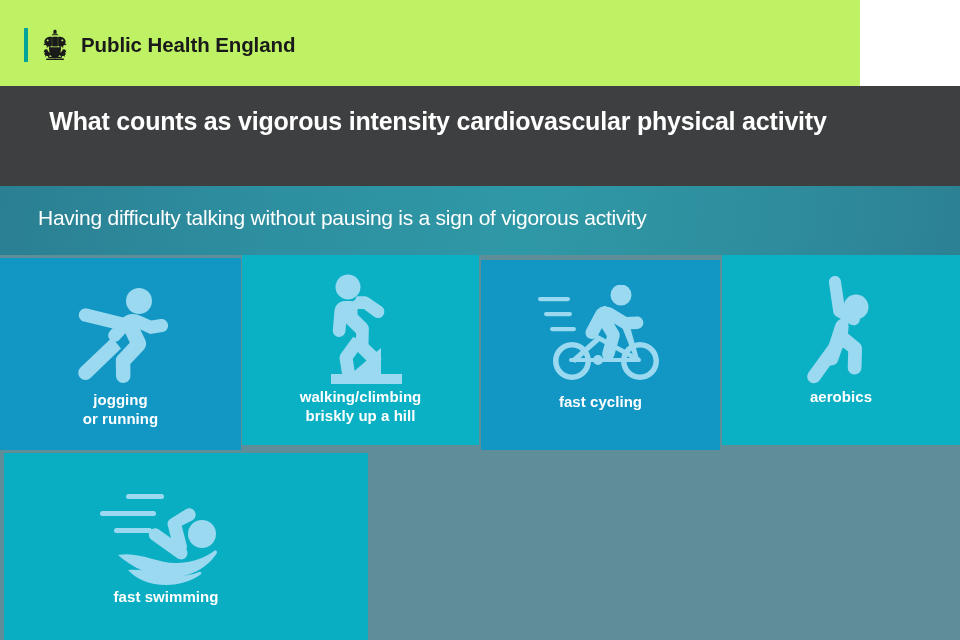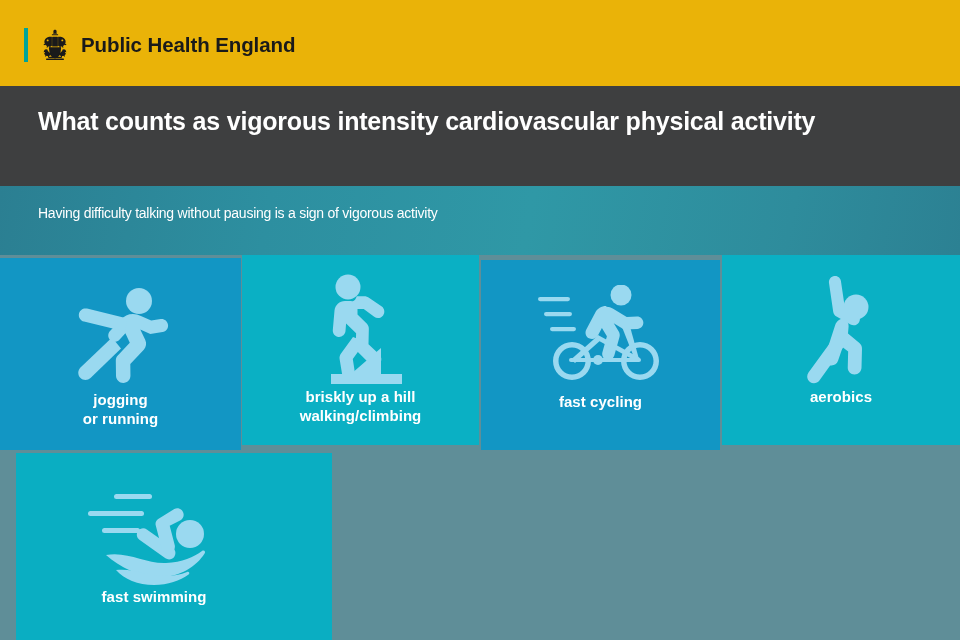--- a/index.html
+++ b/index.html
@@ -18,22 +18,22 @@
     position: relative;
     width: 960px;
     height: 640px;
     background: #ffffff;
   }
 
   
   .brandbar {
     position: absolute;
     left: 0; top: 0;
-    width: 960px; height: 86px;
-    background: #eab308;
+    width: 860px; height: 86px;
+    background: #bef264;
   }
   .phe-logo {
     position: absolute;
     left: 24px; top: 27px;
     display: flex;
     align-items: center;
     height: 36px;
   }
   .phe-rule {
     width: 4px;
@@ -83,20 +83,21 @@
     letter-spacing: -0.2px;
     line-height: 1;
   }
 
   
   .titleband {
     position: absolute;
     left: 0; top: 86px;
     width: 960px; height: 100px;
     background: #3e3f40;
+    text-align: center;
   }
   .titleband h1 {
     margin: 0;
     position: absolute;
     left: 38px; top: 19px;
     width: 800px;
     font-size: 25px;
     font-weight: 700;
     line-height: 1.28;
     color: #ffffff;
@@ -106,21 +107,21 @@
   
   .subband {
     position: absolute;
     left: 0; top: 186px;
     width: 960px; height: 69px;
     background: linear-gradient(100deg, #2b7f92 0%, #2d8fa0 28%, #2f98a6 55%, #2e8c9c 82%, #2c8193 100%);
   }
   .subband .subtext {
     position: absolute;
     left: 38px; top: 19px;
-    font-size: 14px;
+    font-size: 21px;
     font-weight: 400;
     color: #ffffff;
     letter-spacing: -0.25px;
     line-height: 1.2;
     white-space: nowrap;
   }
 
   
   .grid {
     position: absolute;
@@ -152,21 +153,21 @@
     line-height: 1.25;
     letter-spacing: 0.05px;
   }
 
   
   #card-jogging   { left: 0px;   top: 3px;   width: 241px; height: 192px; }
   #card-walking   { left: 242px; top: 0px;   width: 237px; height: 190px; }
   #card-cycling   { left: 481px; top: 5px;   width: 239px; height: 190px; }
   #card-aerobics  { left: 722px; top: 0px;   width: 238px; height: 190px; }
   
-  #card-swimming  { left: 16px;   top: 198px; width: 316px; height: 187px; }
+  #card-swimming  { left: 4px;   top: 198px; width: 316px; height: 187px; padding-left: 48px; }
   #card-sports    { left: 318px; top: 194px; width: 322px; height: 191px; }
   #card-carrying  { left: 642px; top: 198px; width: 318px; height: 187px; }
 
   #card-jogging  .icon-wrap { top: 22px; height: 108px; }
   #card-jogging  .label     { top: 133px; }
   #card-walking  .icon-wrap { top: 18px; height: 118px; }
   #card-walking  .label     { top: 133px; }
   #card-cycling  .icon-wrap { top: 22px; height: 106px; }
   #card-cycling  .label     { top: 133px; }
   #card-aerobics .icon-wrap { top: 20px; height: 110px; }
@@ -244,22 +245,22 @@
         <svg width="86" height="116" viewBox="0 0 86 116">
           <g fill="#9ad9f0">
             <circle cx="30" cy="13" r="12.5"></circle>
             <path d="M27 27c-5.5 0-10 4.2-10.5 9.6L14.8 56c-.3 3.5 2.3 6.6 5.8 6.9 3.5.3 6.6-2.3 6.9-5.8l.6-7.6 10 9.8-.3 13.5c-.05 2 .7 3.9 2.1 5.3l12 12c2.6 2.6 6.9 2.6 9.5 0 2.6-2.6 2.6-6.9 0-9.5L50.5 70.2l.35-15.5c.05-2-.75-3.9-2.15-5.3L39.5 40.4V35h6.2l10.5 7.8c2.8 2.1 6.8 1.5 8.9-1.3 2.1-2.8 1.5-6.8-1.3-8.9L51.3 23.9c-1.5-1.1-3.3-1.7-5.2-1.7H39c-.1 0-.2 0-.3.01C36.5 28.9 34 27 31.3 27z"></path>
             <path d="M35 63l-12 16.5c-1.2 1.6-1.7 3.6-1.4 5.6l2.8 17c.6 3.5 3.9 5.9 7.4 5.4 3.5-.6 5.9-3.9 5.3-7.4L34.8 85l12.6-17.4z"></path>
             <path d="M13 100h20l30-26v26h21v10H13z"></path>
           </g>
         </svg>
       </div>
       <div class="label">
+        <div>walking/climbing</div>
         <div>briskly up a hill</div>
-        <div>walking/climbing</div>
       </div>
     </div>
 
     <div class="card" id="card-aerobics" style="background:#0ab0c4;">
       <div class="icon-wrap">
         <svg width="80" height="108" viewBox="0 0 80 108">
           <g fill="#9ad9f0">
             <circle cx="55" cy="31" r="12.5"></circle>
             <path d="M40 5.5c-.3-3.4-3.3-6-6.7-5.4-3.4.5-5.8 3.6-5.3 7l4.2 28.6c.3 2 1.5 3.8 3.3 4.8l14 8c3 1.7 6.9.7 8.6-2.3 1.7-3 .7-6.9-2.3-8.6L43.6 30.1z"></path>
             <path d="M44 42c-4.5 0-8.4 2.9-9.8 7.1L24 80.5c-1.2 3.6.75 7.5 4.35 8.7 3.6 1.2 7.5-.75 8.7-4.35l4.6-13.7 5.5 4.4-.4 15.9c-.1 3.8 2.9 6.95 6.7 7.05 3.8.1 6.95-2.9 7.05-6.7l.5-19c.05-2.2-.9-4.3-2.6-5.7L47 57.5l.6-7.1c.35-4.2-2.9-7.9-7.1-8.3-.3-.05-.6-.07-.9-.07z"></path>

